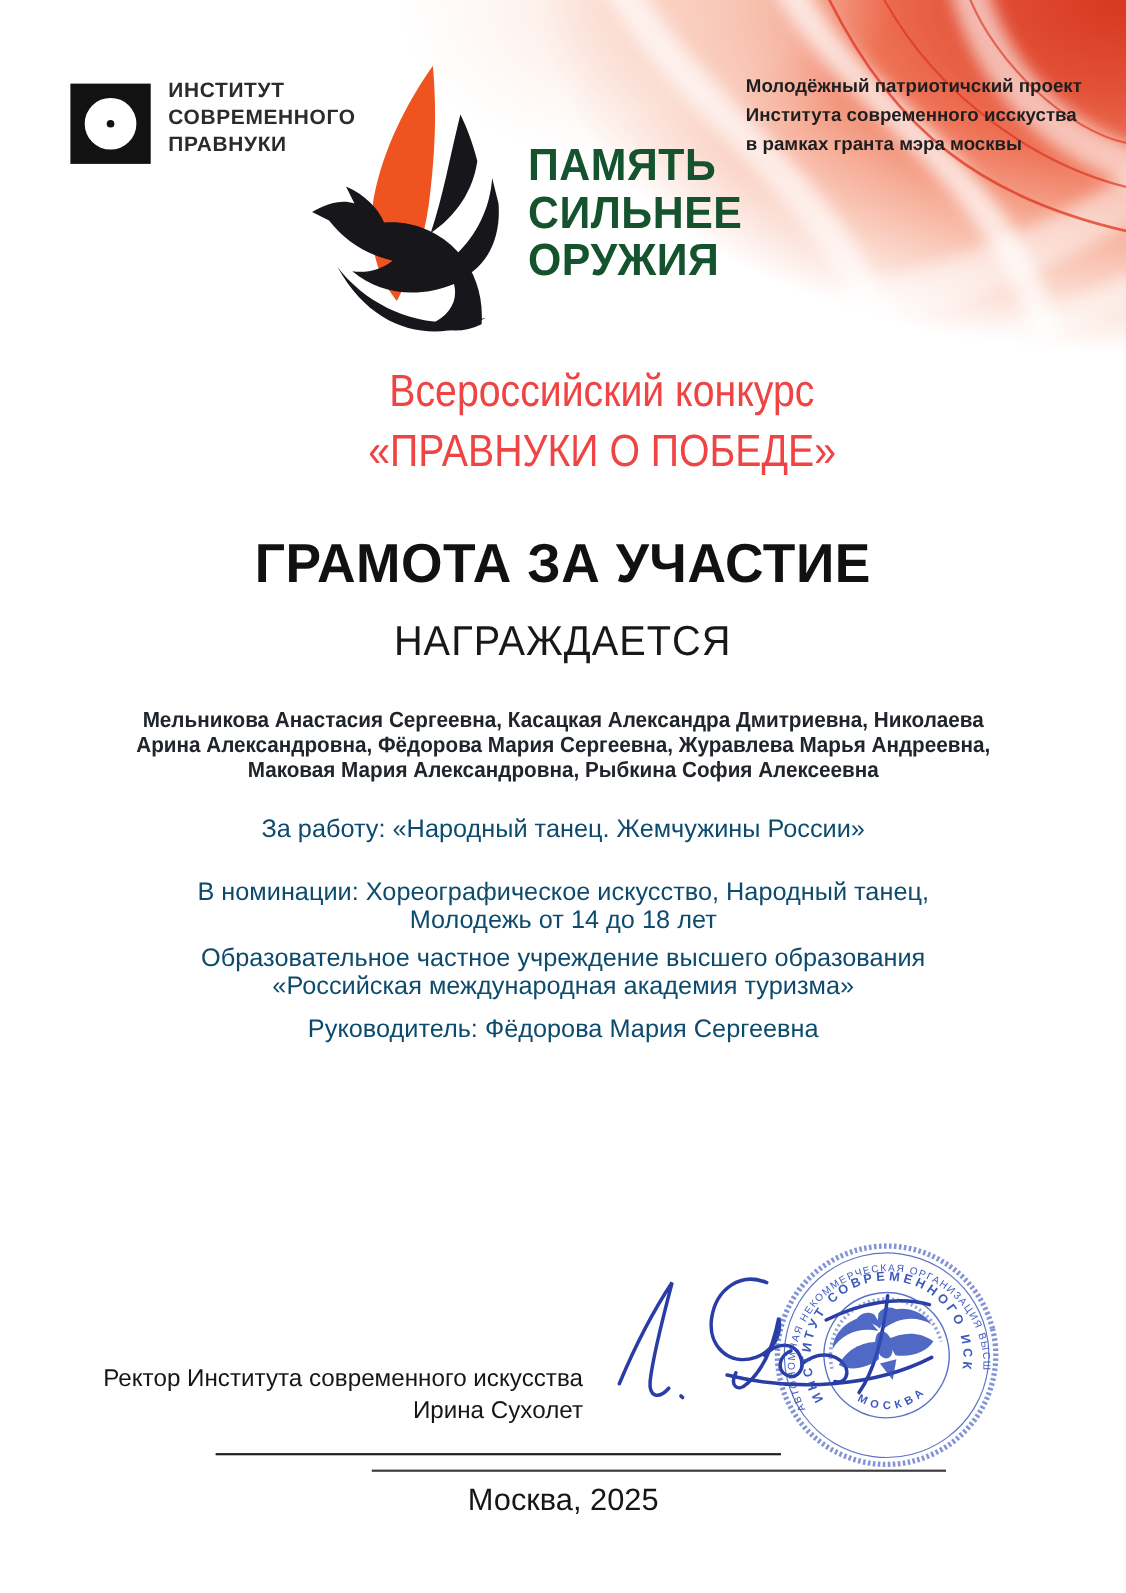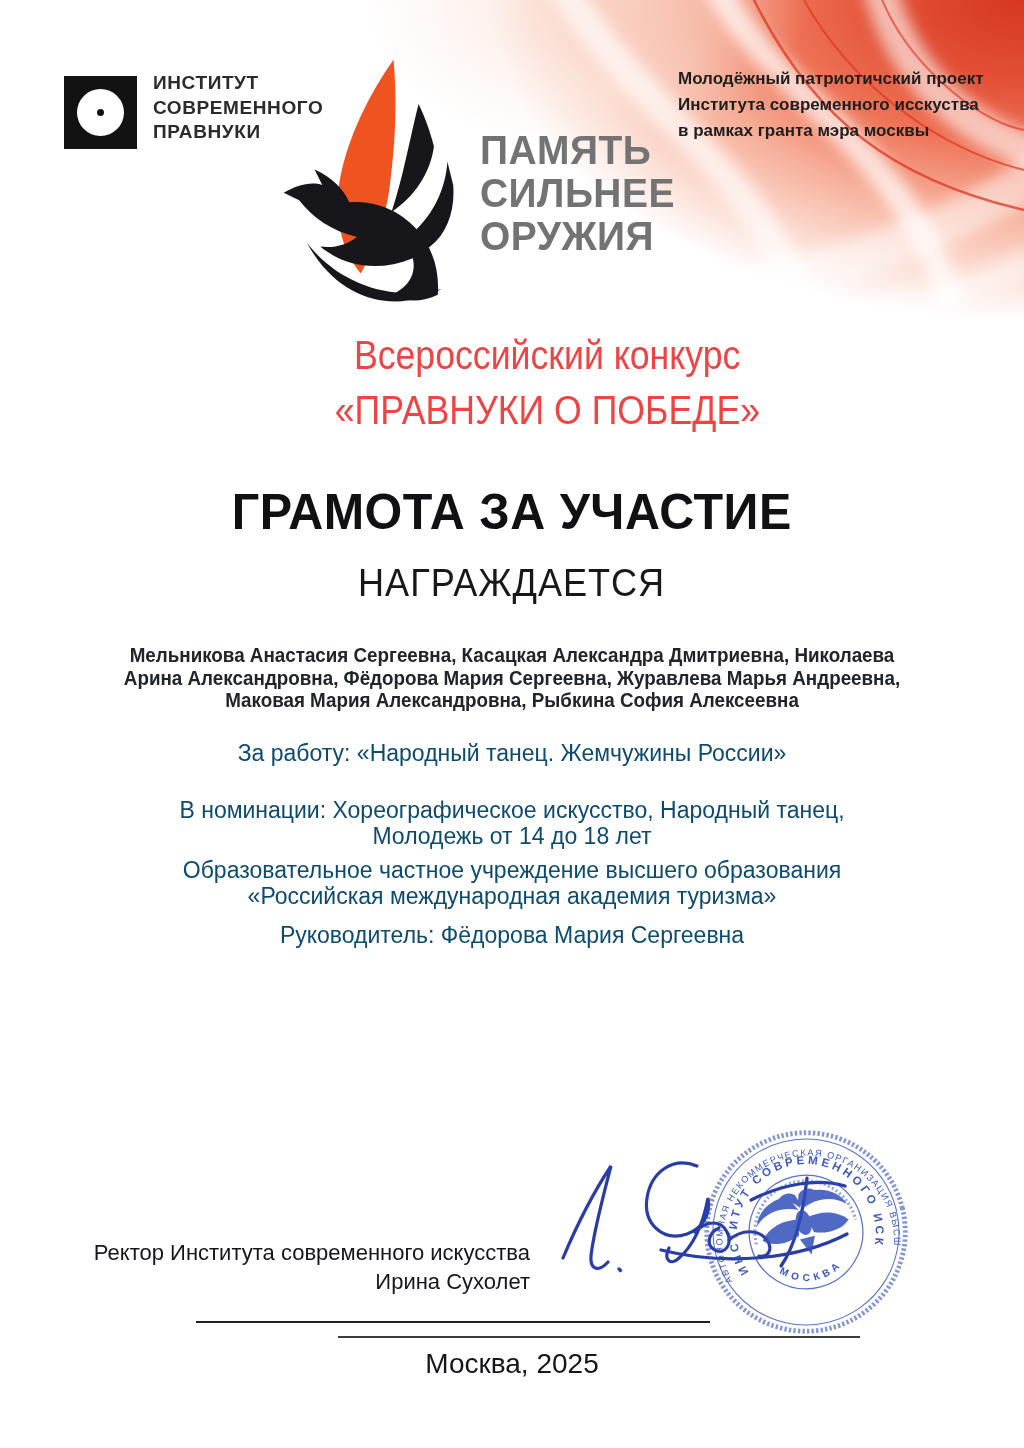--- a/index.html
+++ b/index.html
@@ -36,21 +36,21 @@
     left:153px;top:71px;z-index:3;font-size:19px;font-weight:700;
     line-height:24.5px;letter-spacing:.6px;color:#2b2b2b;
   }
   .project-note{
     left:678px;top:66px;z-index:3;font-size:17px;font-weight:700;
     line-height:26px;color:#1e1e1e;
   }
 
   
   .bird{left:276px;top:54px;z-index:2;}
-  .memory{left:480px;top:129px;z-index:3;color:#737373;font-weight:700;}
+  .memory{left:480px;top:129px;z-index:3;color:#14532d;font-weight:700;}
   .memory .ln{display:block;font-size:41px;line-height:43px;letter-spacing:.5px;
     transform:scaleX(.95);transform-origin:left top;white-space:nowrap;}
 
   
   .center{left:0;width:1024px;text-align:center;z-index:3;}
   .cond{display:inline-block;transform:scaleX(.87);transform-origin:center;white-space:nowrap;}
   .contest{top:328px;font-size:41px;line-height:55px;color:#ef4444;font-weight:400;margin-left:35px;}
   .award-title{top:483px;font-size:50px;font-weight:700;color:#111114;letter-spacing:.5px;}
   .award-title .cond{transform:scaleX(.97);}
   .awarded{top:562px;font-size:38px;font-weight:400;color:#18181b;letter-spacing:1px;text-align:center;}

